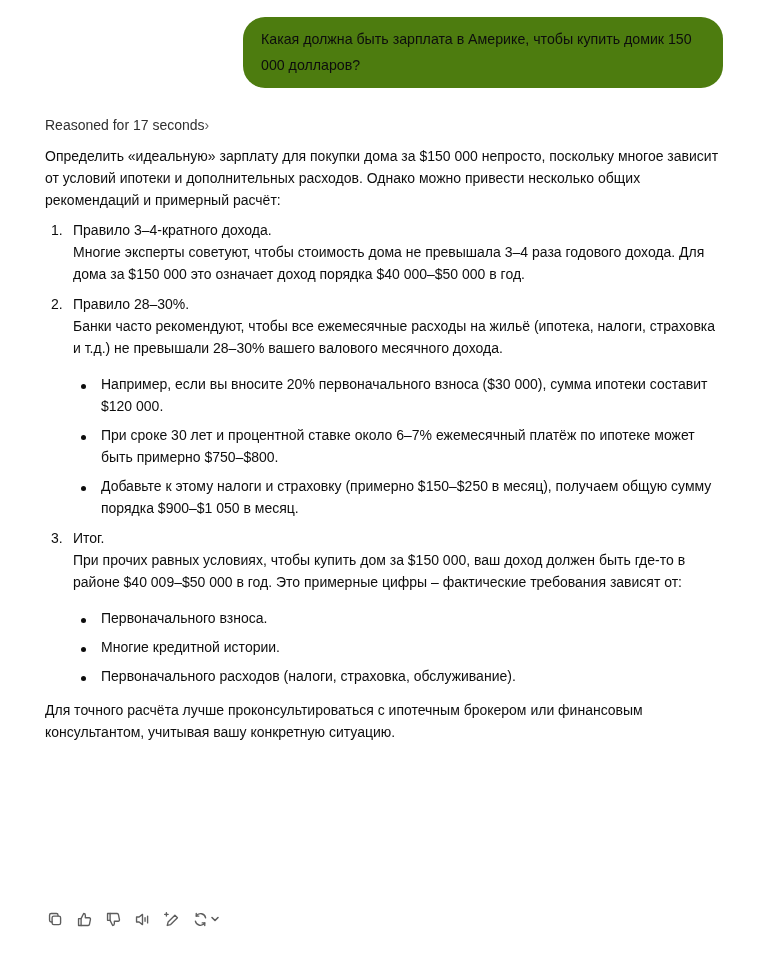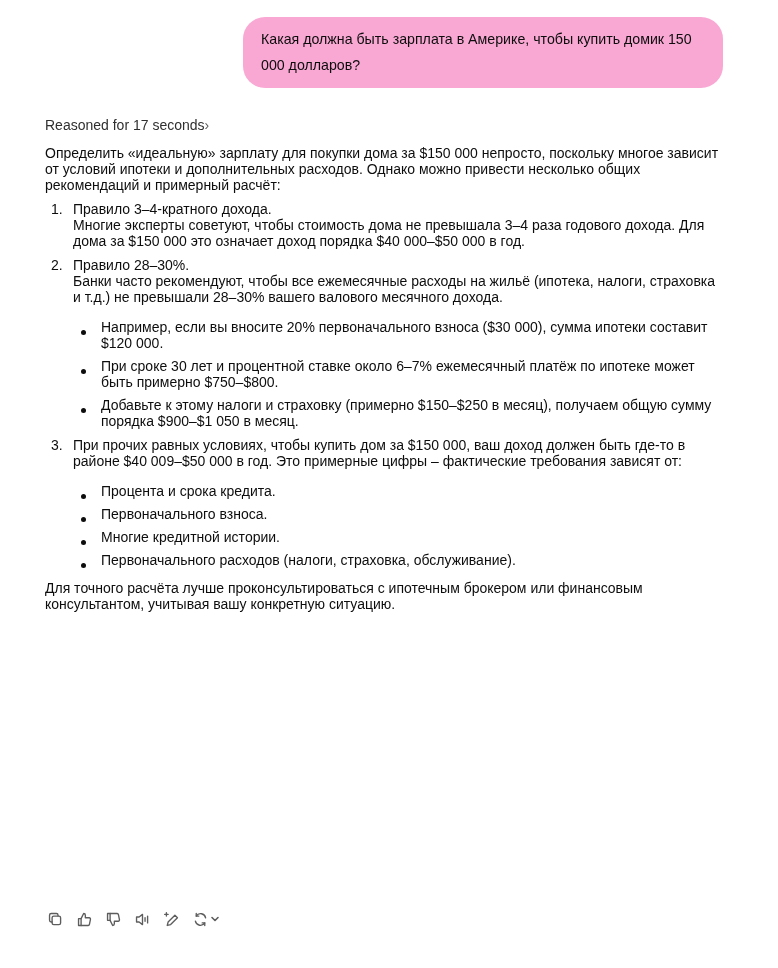--- a/index.html
+++ b/index.html
@@ -1,22 +1,22 @@
 <!DOCTYPE html>
 <html><head>
 <meta charset="utf-8">
 <style>
   html, body { margin:0; padding:0; background:#ffffff; }
   body { width:778px; height:968px; overflow:hidden; position:relative;
          font-family:"Liberation Sans", "DejaVu Sans", sans-serif; color:#0d0d0d; font-size:14px; }
   .user-bubble { position:absolute; left:243px; top:17px; width:440px; padding:9px 22px 10px 18px;
-         background:#f9a8d4; border-radius:22px; line-height:26px; font-size:14.2px; }
+         background:#4d7c0f; border-radius:22px; line-height:26px; font-size:14.2px; }
   .reasoned { position:absolute; left:45px; top:117px; font-size:14px; color:#2f2f2f; display:flex; align-items:center; cursor:pointer; }
   .reasoned .chev { font-size:14px; color:#5d5d5d; }
-  .content { position:absolute; left:45px; top:145px; width:680px; font-size:14px; line-height:16px; }
+  .content { position:absolute; left:45px; top:145px; width:680px; font-size:14px; line-height:22px; }
   p { margin:0; }
   .intro { margin-bottom:8px; }
   ol { margin:0; padding:0; list-style:none; }
   ol > li { position:relative; padding-left:28px; margin-bottom:8px; }
   ol > li .num { position:absolute; left:6px; top:0; }
   .item-title { font-weight:normal; }
   ul { margin:14px 0 0 0; padding:0; list-style:none; }
   ul > li { position:relative; padding-left:28px; margin-bottom:7px; }
   ul > li::before { content:""; position:absolute; left:8px; top:11px; width:5px; height:5px; border-radius:50%; background:#0d0d0d; }
   .outro { margin-top:12px; }
@@ -51,23 +51,23 @@
       <div class="item-title">Правило 28–30%.</div>
       <div>Банки часто рекомендуют, чтобы все ежемесячные расходы на жильё (ипотека, налоги, страховка и т.д.) не превышали 28–30% вашего валового месячного дохода.</div>
       <ul>
         <li>Например, если вы вносите 20% первоначального взноса ($30 000), сумма ипотеки составит $120 000.</li>
         <li>При сроке 30 лет и процентной ставке около 6–7% ежемесячный платёж по ипотеке может быть примерно $750–$800.</li>
         <li>Добавьте к этому налоги и страховку (примерно $150–$250 в месяц), получаем общую сумму порядка $900–$1 050 в месяц.</li>
       </ul>
     </li>
     <li>
       <span class="num">3.</span>
+      <div class="item-title">Итог.</div>
       <div>При прочих равных условиях, чтобы купить дом за $150 000, ваш доход должен быть где-то в районе $40 009–$50 000 в год. Это примерные цифры – фактические требования зависят от:</div>
       <ul>
-        <li>Процента и срока кредита.</li>
         <li>Первоначального взноса.</li>
         <li>Многие кредитной истории.</li>
         <li>Первоначального расходов (налоги, страховка, обслуживание).</li>
       </ul>
     </li>
   </ol>
   <p class="outro">Для точного расчёта лучше проконсультироваться с ипотечным брокером или финансовым консультантом, учитывая вашу конкретную ситуацию.</p>
 </div>
 
 <div class="actions">

